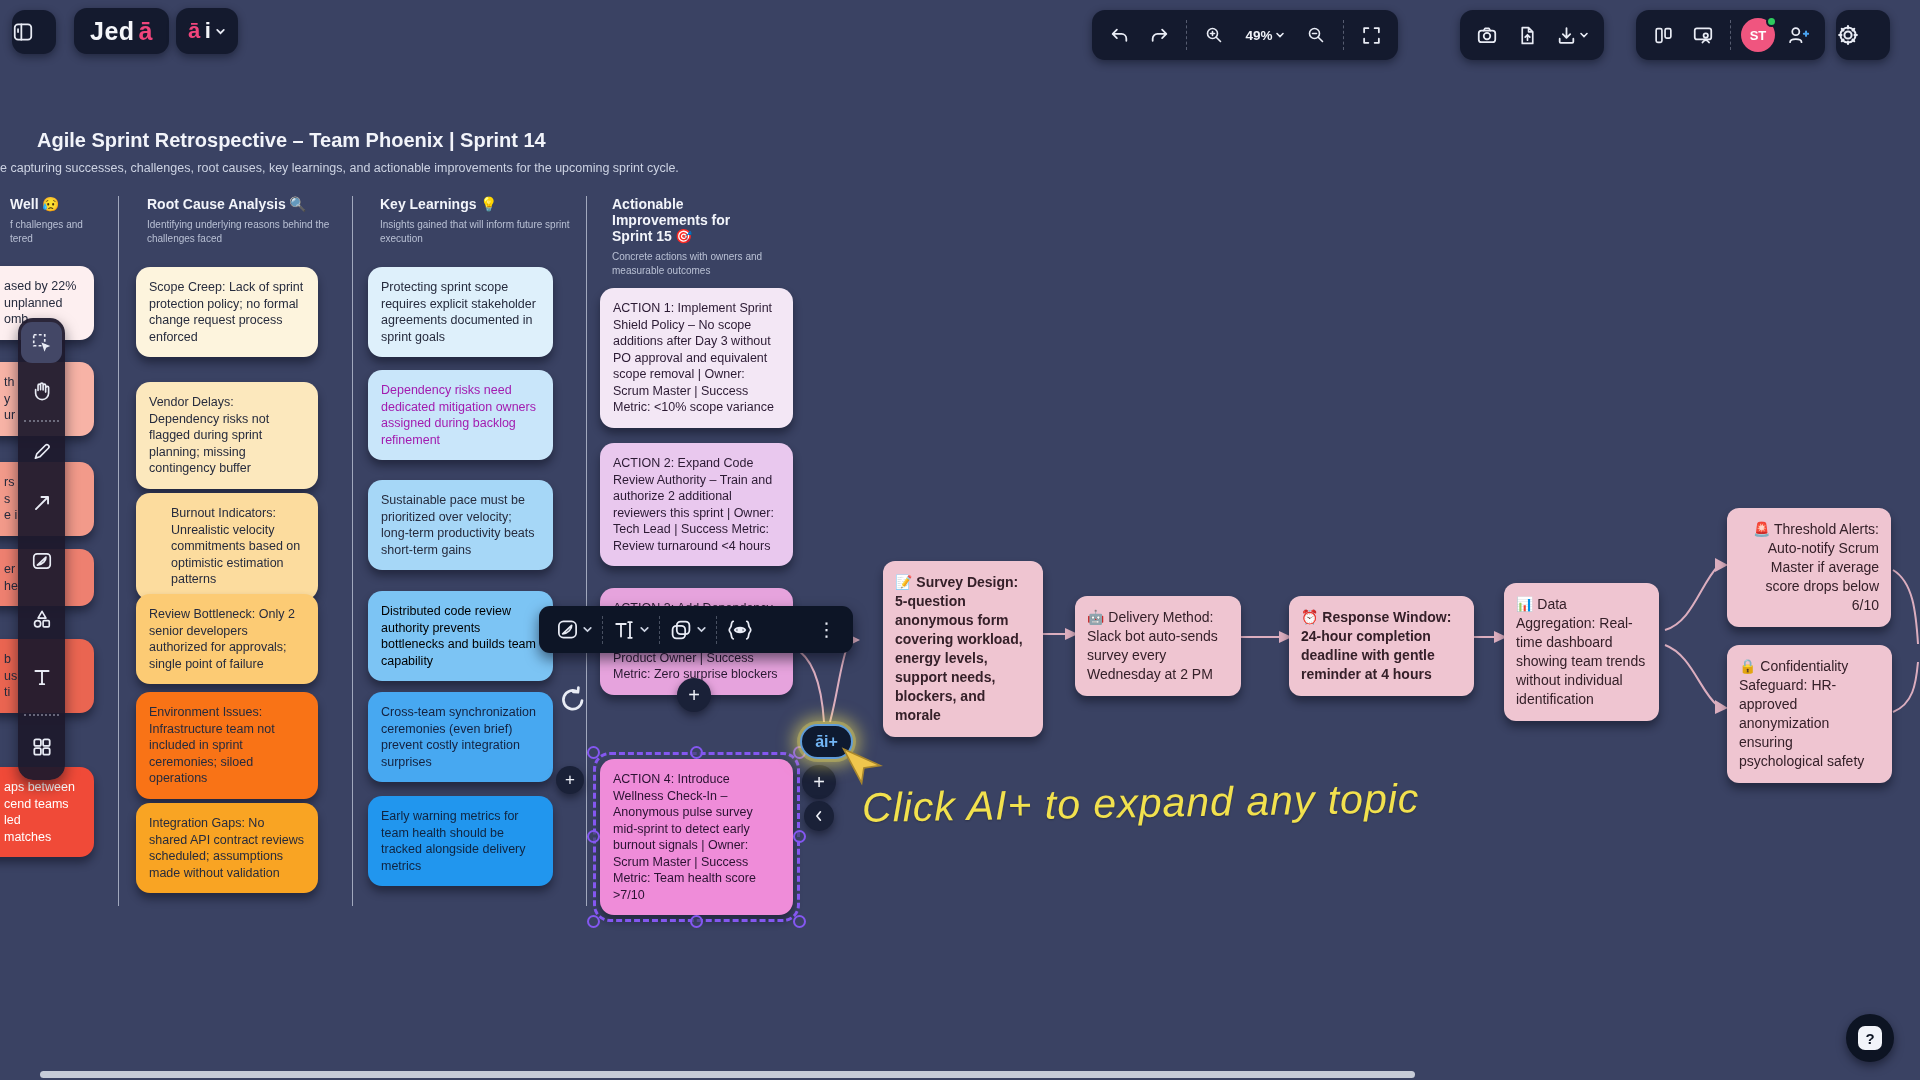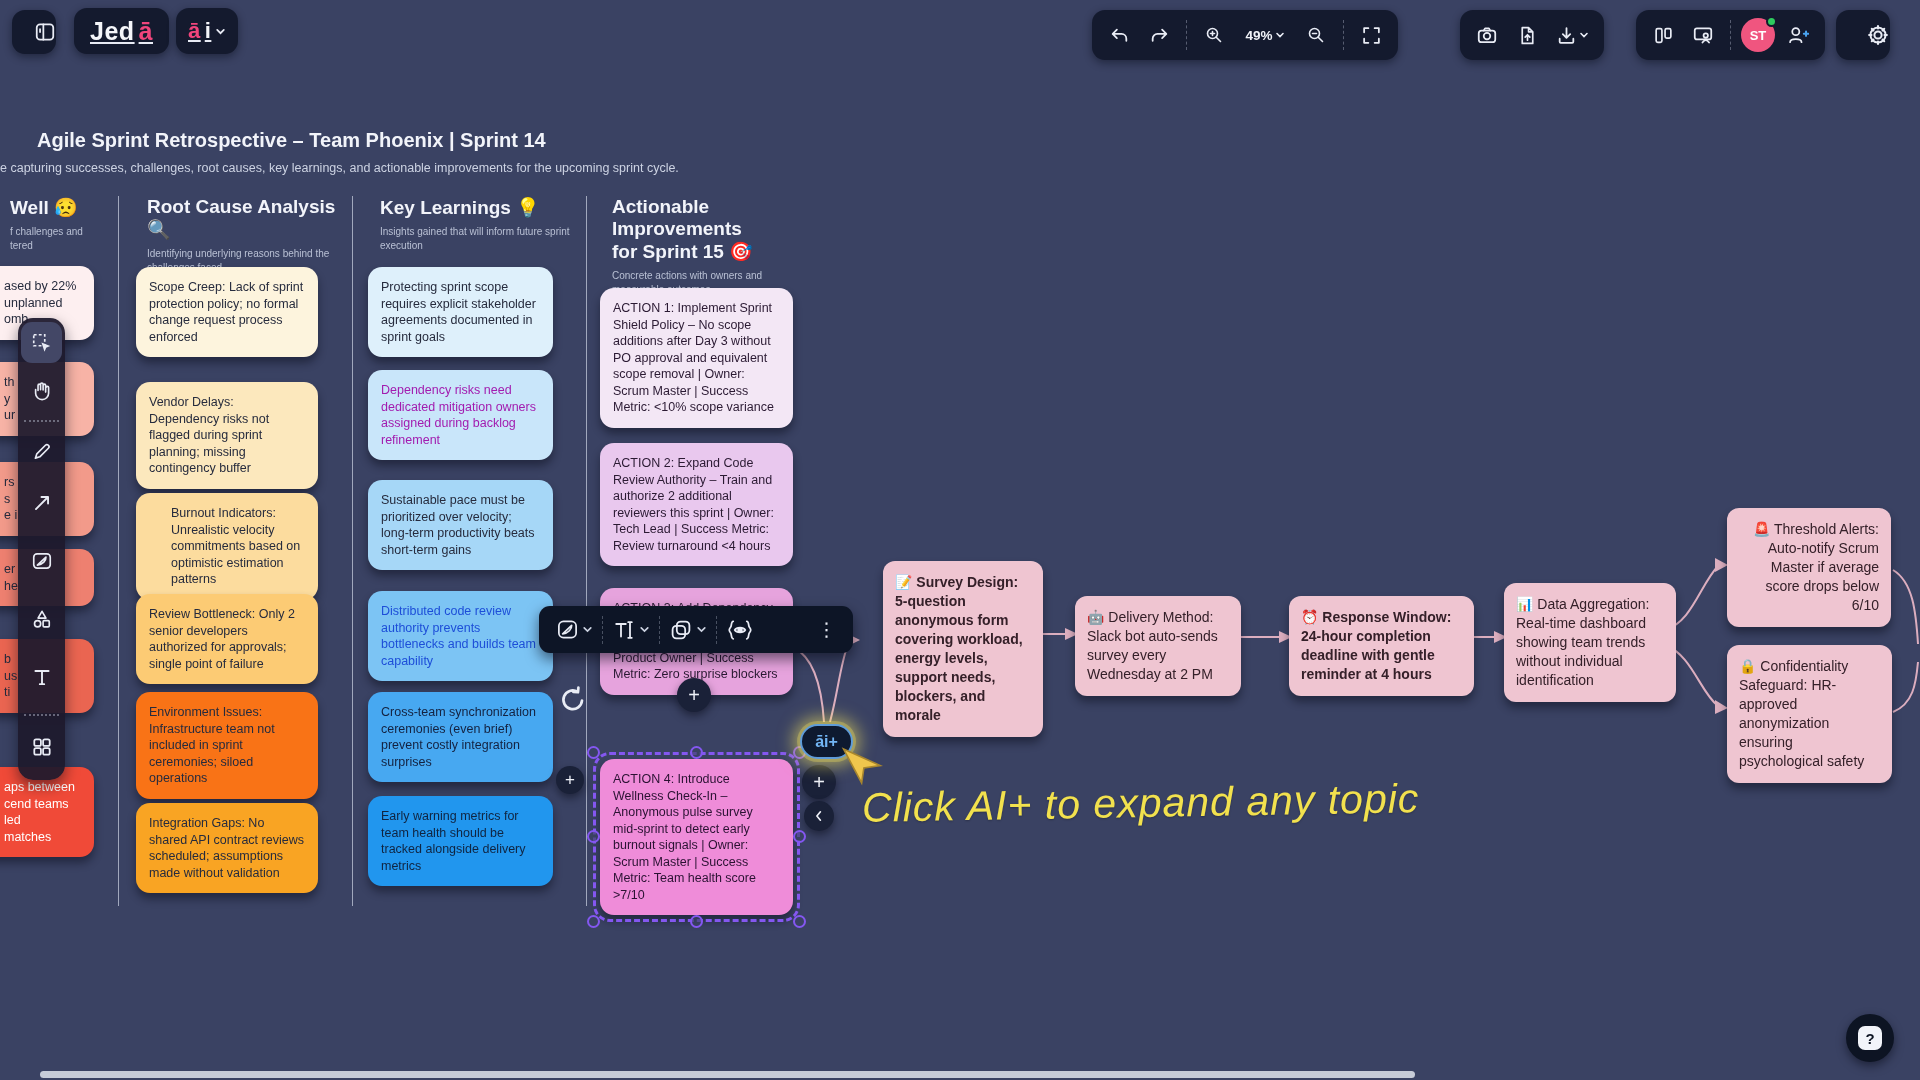--- a/index.html
+++ b/index.html
@@ -2,44 +2,44 @@
 <html><head>
 <meta charset="utf-8">
 <style>
   * { margin:0; padding:0; box-sizing:border-box; }
   html,body { width:1920px; height:1080px; overflow:hidden; }
   body { font-family:"Liberation Sans", sans-serif; background:#3a4263; position:relative; }
   .abs { position:absolute; }
   svg { display:block; }
 
   
-  .tb-btn { position:absolute; display:flex; align-items:center; justify-content:flex-end; gap:4px;
+  .tb-btn { position:absolute; display:flex; align-items:center; justify-content:flex-start; gap:4px;
     background:#141a2e; border:none; border-radius:13px; color:#e9ecf5; cursor:pointer;
-    box-shadow:0 3px 8px rgba(5,8,20,.45);text-decoration:underline; }
+    box-shadow:0 3px 8px rgba(5,8,20,.45); }
   .tb-group { position:absolute; display:flex; align-items:center; background:#141a2e; border-radius:13px;
     padding:0 10px; height:50px; gap:6px; box-shadow:0 3px 8px rgba(5,8,20,.45); }
   .tb-group .ibtn { background:none; border:none; width:34px; height:40px; display:flex; align-items:center;
     justify-content:center; cursor:pointer; color:#e9ecf5; gap:2px; }
   .tb-sep { width:1px; height:30px; border-left:1px dashed rgba(210,218,235,.35); margin:0 4px; }
   .logo-txt { font-size:25px; font-weight:bold; color:#f5f6fa; letter-spacing:.5px; }
   .pink { color:#f0457c; }
   .zoom-val { font-size:13.5px; font-weight:bold; color:#f0f2f8; }
   .avatar { width:34px; height:34px; border-radius:50%; background:#f0557f; color:#fff; font-size:13px;
     font-weight:bold; display:flex; align-items:center; justify-content:center; position:relative; }
   .avatar .dot { position:absolute; top:-2px; right:-2px; width:11px; height:11px; border-radius:50%;
     background:#2ecc5e; border:2px solid #141a2e; }
 
   
   .board-title { left:37px; top:129px; font-size:20px; font-weight:bold; color:#f2f4fa; }
   .board-subtitle { left:0px; top:161px; font-size:12.5px; color:#cdd3e3; }
 
   .col-sep { width:0; border-left:1.5px solid rgba(205,212,228,.7); top:196px; height:710px; }
 
   .col-head { position:absolute; z-index:8; }
-  .col-title { font-size:19px; font-weight:bold; color:#f2f4fa; margin-bottom:6px; }
+  .col-title { font-size:14px; font-weight:bold; color:#f2f4fa; margin-bottom:6px; }
   .col-sub { font-size:10px; color:#b9c0d4; line-height:1.35; white-space:pre-line; }
 
   .note { position:absolute; border-radius:14px; padding:12px 13px; font-size:12.5px; line-height:16.5px;
     white-space:pre-line; box-shadow:0 6px 9px rgba(8,10,24,.45); z-index:10; }
   .note.cut { overflow:hidden; }
   .note.selected { z-index:23;margin-top:32px; }
   .note.selected::after { content:''; position:absolute; inset:-7px; border:3px dashed #8457f0; border-radius:17px; }
   .handle { position:absolute; width:13px; height:13px; border-radius:50%; border:2.5px solid #8457f0;
     background:rgba(58,66,99,.65); z-index:24; }
   .h-nw{left:-13px;top:-13px}.h-n{left:calc(50% - 7px);top:-13px}.h-ne{right:-13px;top:-13px}
@@ -266,40 +266,40 @@
     <div class="note" style="left: 136px; top: 594px; width: 182px; background: rgb(252, 203, 116); color: rgb(38, 43, 61);">Review Bottleneck: Only 2 senior developers authorized for approvals; single point of failure</div>
     <div class="note" style="left: 136px; top: 692px; width: 182px; background: #f97316; color: rgb(38, 43, 61);">Environment Issues: Infrastructure team not included in sprint ceremonies; siloed operations</div>
     <div class="note" style="left: 136px; top: 803px; width: 182px; background: rgb(249, 164, 35); color: rgb(38, 43, 61);">Integration Gaps: No shared API contract reviews scheduled; assumptions made without validation</div>
     <div class="col-head" style="left: 380px; top: 196px; width: 190px;">
       <div class="col-title">Key Learnings 💡</div>
       <div class="col-sub">Insights gained that will inform future sprint execution</div>
     </div>
     <div class="note" style="left: 368px; top: 267px; width: 185px; background: rgb(222, 240, 251); color: rgb(38, 43, 61);">Protecting sprint scope requires explicit stakeholder agreements documented in sprint goals</div>
     <div class="note" style="left: 368px; top: 370px; width: 185px; background: rgb(201, 230, 250); color: #a21caf;">Dependency risks need dedicated mitigation owners assigned during backlog refinement</div>
     <div class="note" style="left: 368px; top: 480px; width: 185px; background: rgb(166, 215, 247); color: rgb(38, 43, 61);">Sustainable pace must be prioritized over velocity; long-term productivity beats short-term gains</div>
-    <div class="note" style="left: 368px; top: 591px; width: 185px; background: rgb(124, 196, 244); color: #1d4ed8;">Distributed code review authority prevents bottlenecks and builds team capability</div>
+    <div class="note" style="left: 368px; top: 591px; width: 185px; background: rgb(124, 196, 244); color: #000000;">Distributed code review authority prevents bottlenecks and builds team capability</div>
     <div class="note" style="left: 368px; top: 692px; width: 185px; background: rgb(71, 168, 241); color: rgb(20, 34, 64);">Cross-team synchronization ceremonies (even brief) prevent costly integration surprises</div>
     <div class="note" style="left: 368px; top: 796px; width: 185px; background: rgb(33, 150, 238); color: rgb(16, 36, 64);">Early warning metrics for team health should be tracked alongside delivery metrics</div>
     <div class="col-head" style="left: 612px; top: 196px; width: 152px;">
       <div class="col-title">Actionable Improvements for Sprint 15 🎯</div>
       <div class="col-sub">Concrete actions with owners and measurable outcomes</div>
     </div>
     <div class="note" style="left: 600px; top: 288px; width: 193px; background: rgb(243, 231, 245); color: rgb(43, 26, 51);">ACTION 1: Implement Sprint Shield Policy – No scope additions after Day 3 without PO approval and equivalent scope removal | Owner: Scrum Master | Success Metric: &lt;10% scope variance</div>
     <div class="note" style="left: 600px; top: 443px; width: 193px; background: rgb(233, 200, 238); color: rgb(43, 26, 51);">ACTION 2: Expand Code Review Authority – Train and authorize 2 additional reviewers this sprint | Owner: Tech Lead | Success Metric: Review turnaround &lt;4 hours</div>
     <div class="note" style="left: 600px; top: 588px; width: 193px; background: rgb(230, 163, 221); color: rgb(43, 26, 51);">ACTION 3: Add Dependency
  
  
 Product Owner | Success Metric: Zero surprise blockers</div>
     <div class="note selected" style="left: 600px; top: 727px; width: 193px; background: rgb(239, 140, 217); color: rgb(43, 18, 51);">ACTION 4: Introduce Wellness Check-In – Anonymous pulse survey mid-sprint to detect early burnout signals | Owner: Scrum Master | Success Metric: Team health score &gt;7/10<span class="handle h-nw"></span><span class="handle h-n"></span><span class="handle h-ne"></span><span class="handle h-w"></span><span class="handle h-e"></span><span class="handle h-sw"></span><span class="handle h-s"></span><span class="handle h-se"></span></div>
   </div>
 <div id="flow-root">
     <div class="flow-node" style="left: 883px; top: 561px; width: 160px; font-weight: bold;">📝 Survey Design: 5-question anonymous form covering workload, energy levels, support needs, blockers, and morale</div>
     <div class="flow-node" style="left: 1075px; top: 596px; width: 166px;">🤖 Delivery Method: Slack bot auto-sends survey every Wednesday at 2 PM</div>
     <div class="flow-node" style="left: 1289px; top: 596px; width: 185px; font-weight: bold;">⏰ Response Window: 24-hour completion deadline with gentle reminder at 4 hours</div>
-    <div class="flow-node" style="left: 1504px; top: 583px; width: 172px;">📊 Data Aggregation: Real-time dashboard showing team trends without individual identification</div>
+    <div class="flow-node" style="left: 1504px; top: 583px; width: 155px;">📊 Data Aggregation: Real-time dashboard showing team trends without individual identification</div>
     <div class="flow-node" style="left: 1727px; top: 508px; width: 164px; text-align: right;">🚨 Threshold Alerts: Auto-notify Scrum Master if average score drops below 6/10</div>
     <div class="flow-node" style="left: 1727px; top: 645px; width: 165px;">🔒 Confidentiality Safeguard: HR-approved anonymization ensuring psychological safety</div>
   </div>
 
 <div class="abs sidebar">
   <button class="tool active" style="top:4px">
     <svg width="22" height="22" viewBox="0 0 20 20">
       <rect x="2.5" y="2.5" width="10" height="10" fill="none" stroke="#e9ecf5" stroke-width="1.5" stroke-dasharray="2.6 2"></rect>
       <polygon points="9.5,9.5 17.5,12.8 13.8,14.3 12.3,18 " fill="#e9ecf5"></polygon>
     </svg>

